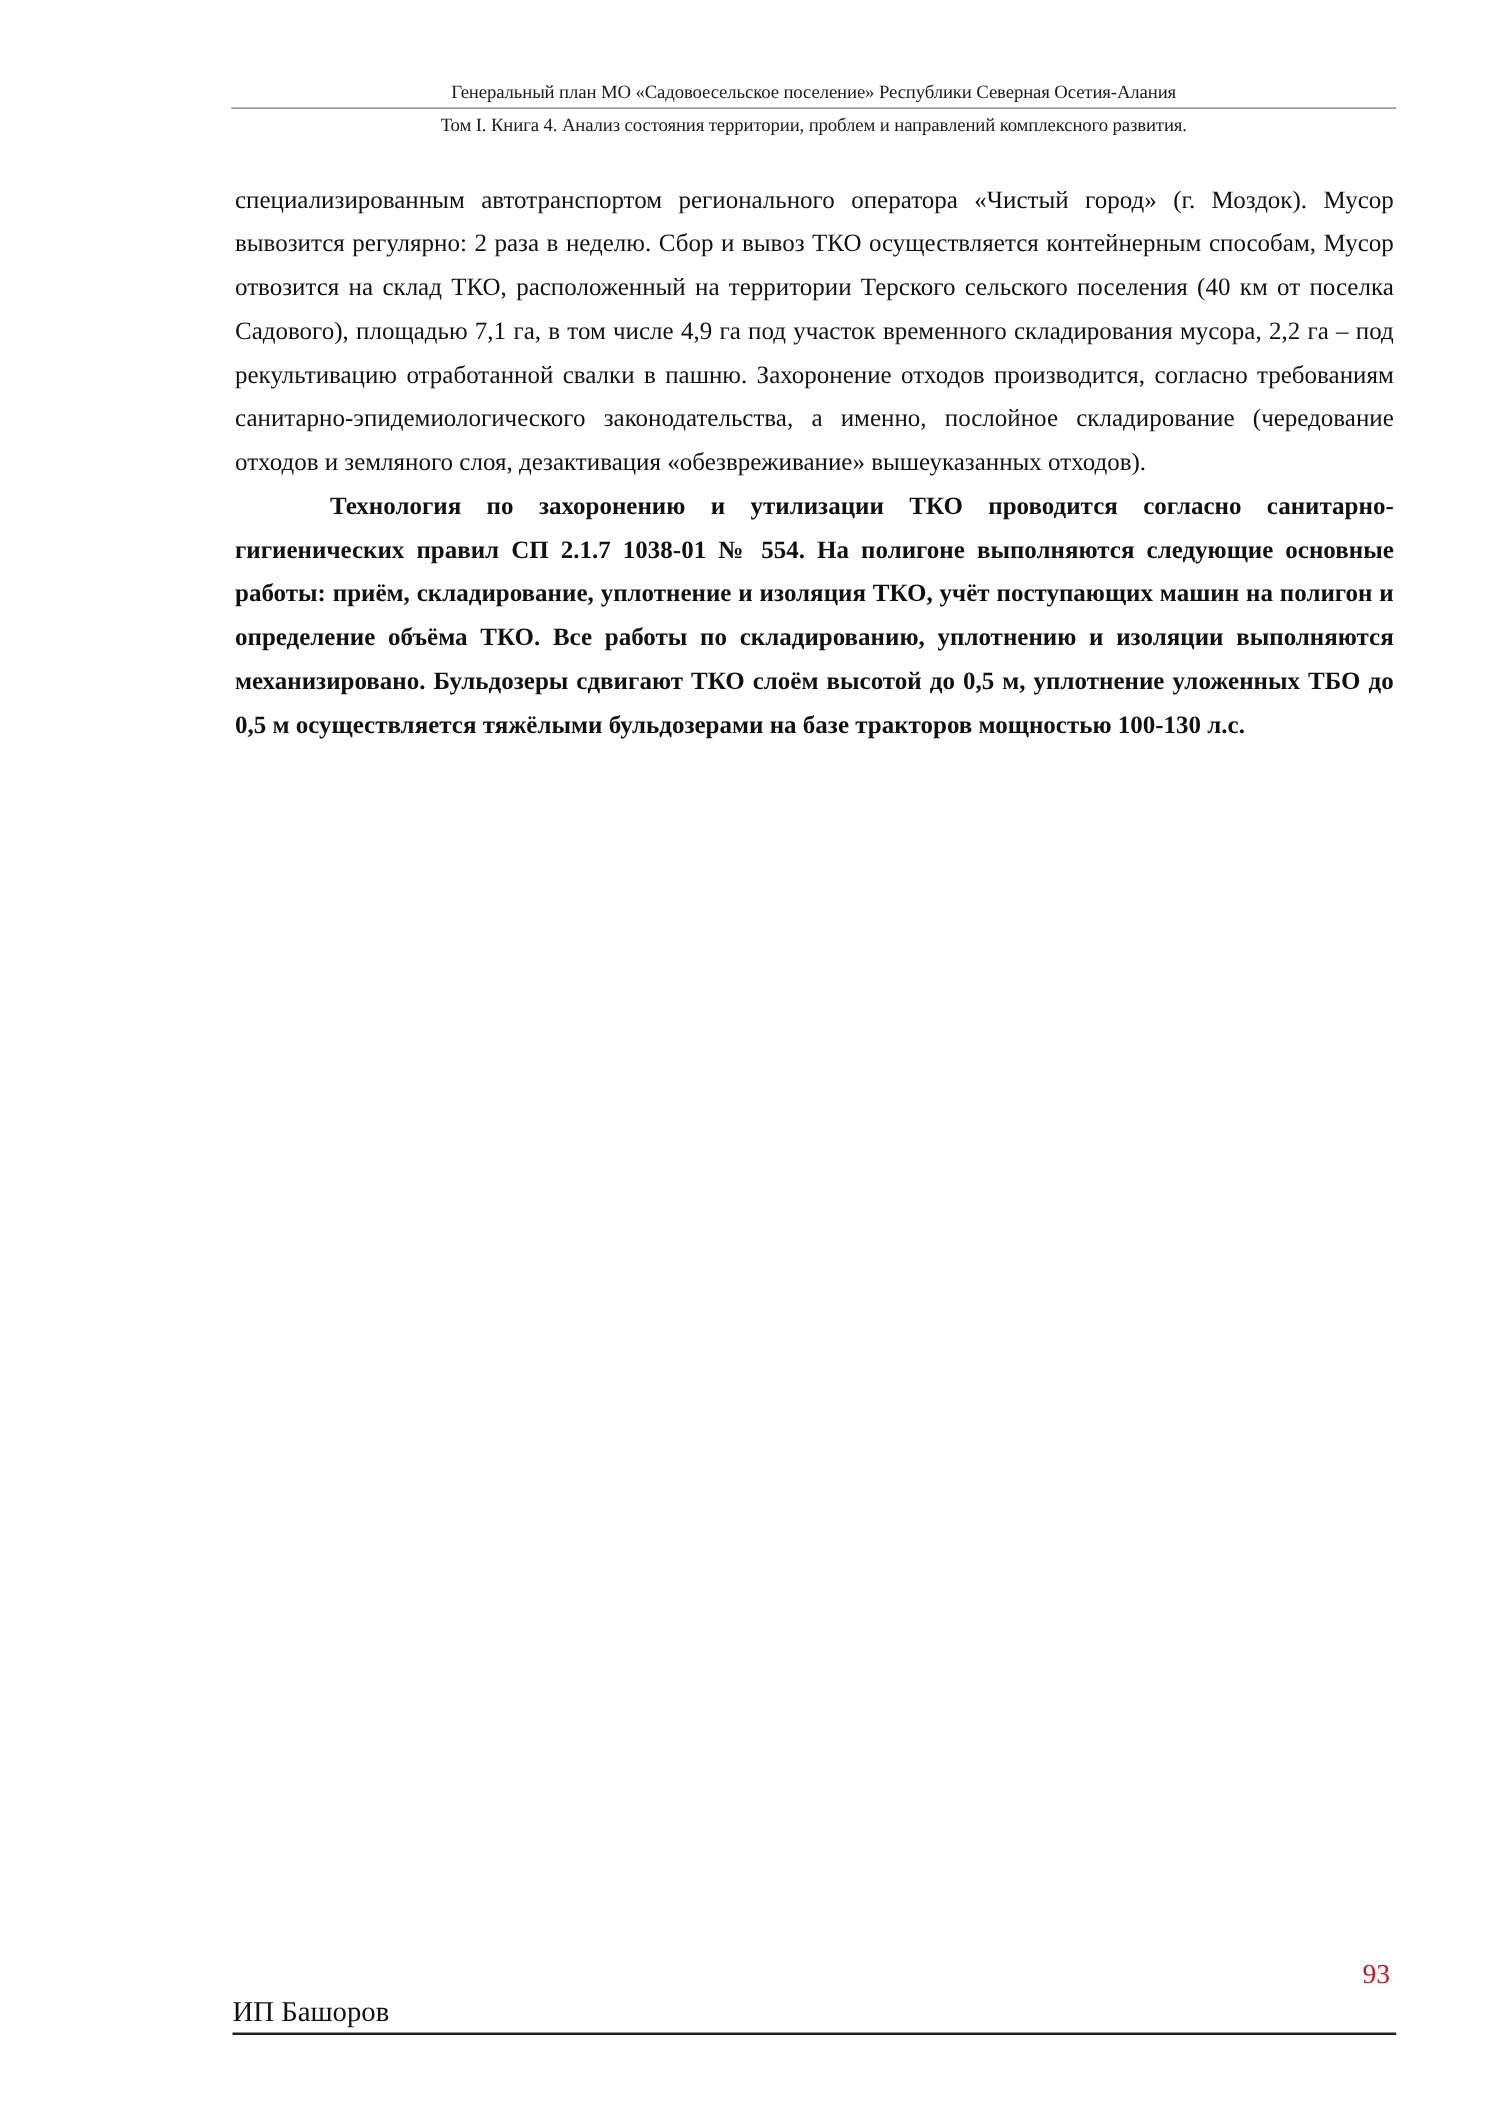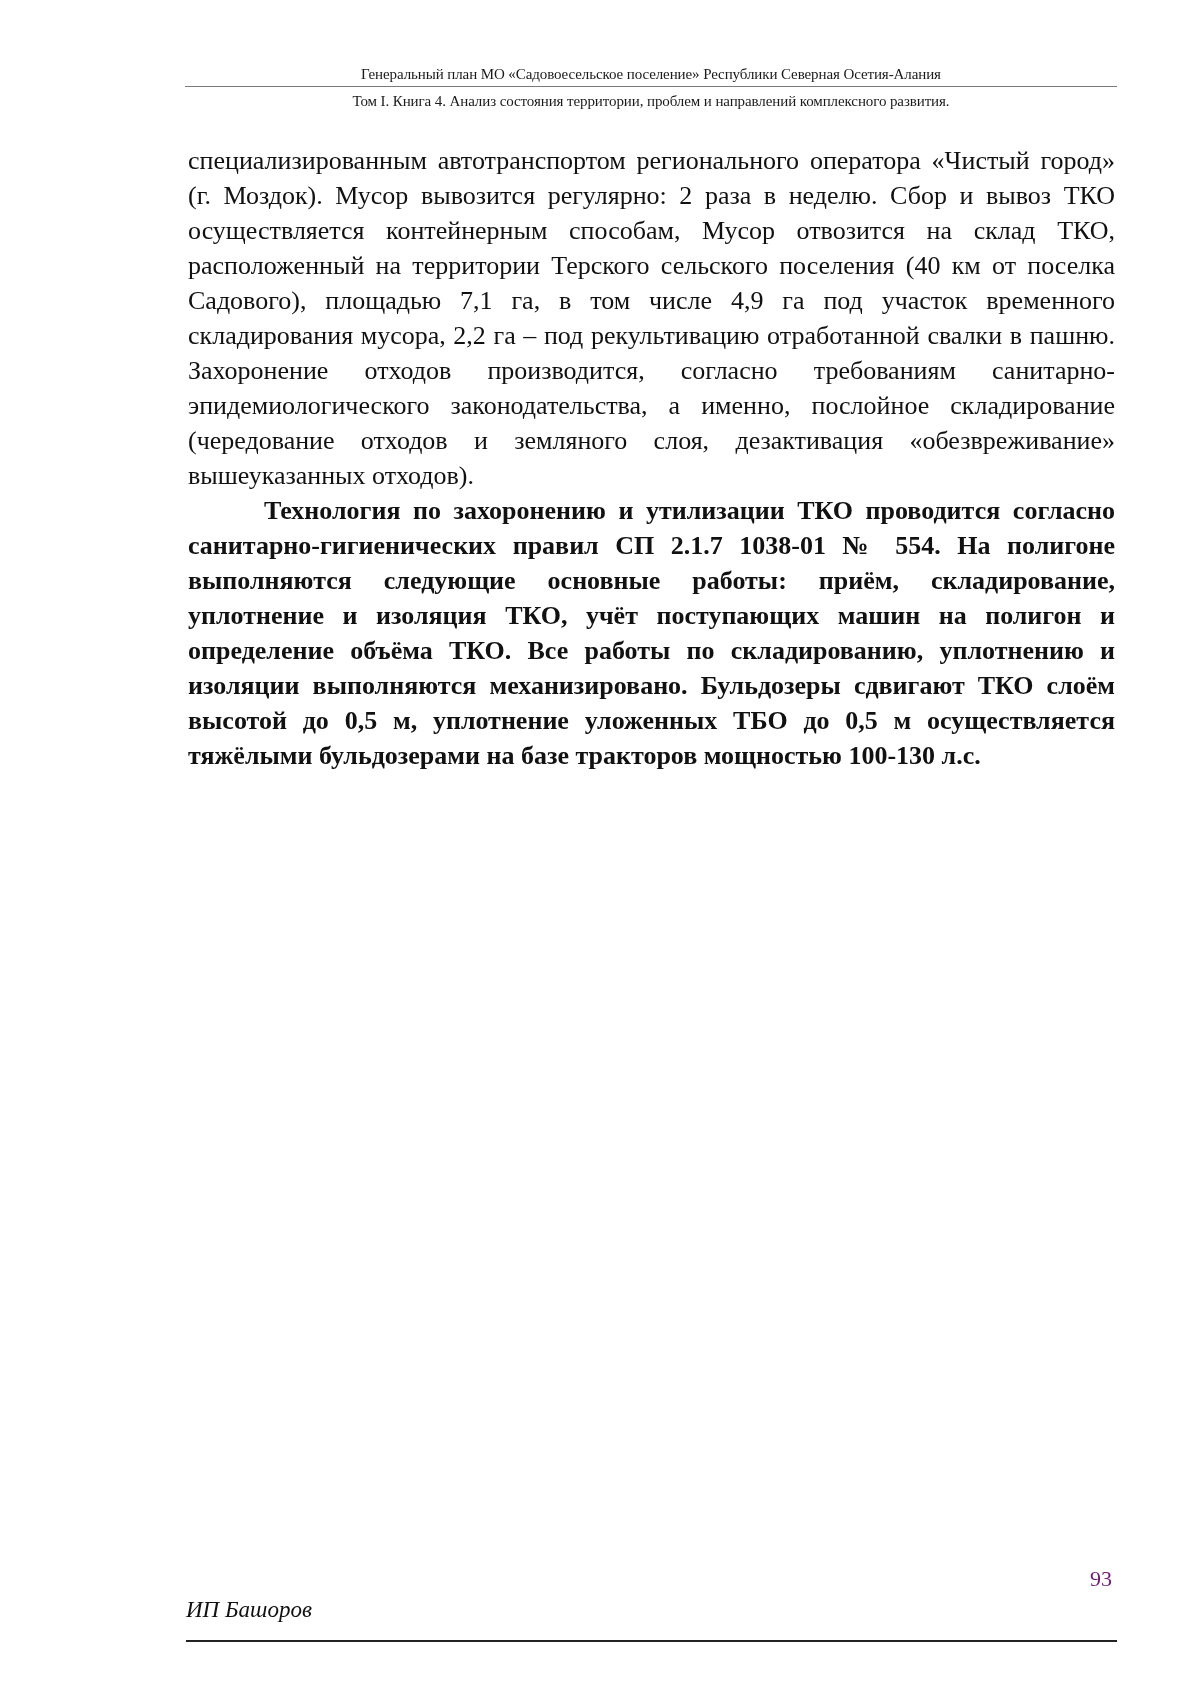--- a/index.html
+++ b/index.html
@@ -42,49 +42,48 @@
     line-height: 22px;
     color: #1a1a1a;
     margin-top: 3px;
     letter-spacing: -0.1px;
   }
   .content {
     position: absolute;
     left: 188px;
     top: 143px;
     width: 927px;
-    font-size: 26px;
+    font-size: 20px;
     line-height: 35px;
     text-align: justify;
     color: #111111;
   }
   .content p {
     margin: 0;
     text-align: justify;
   }
   .content p.indent {
     text-indent: 76px;
     font-weight: bold;
   }
   .page-number {
     position: absolute;
     right: 88px;
     top: 1566px;
     font-size: 22px;
     line-height: 26px;
-    color: #701a75;
+    color: #b91c1c;
   }
   .footer {
     position: absolute;
     left: 186px;
     top: 1597px;
     width: 931px;
     border-bottom: 2px solid #222222;
-    padding-bottom: 17px;
-    font-style: italic;
+    padding-bottom: 3px;
   }
   .footer .author {
     font-size: 23px;
     line-height: 26px;
     color: #111111;
   }
 </style>
 </head>
 <body>
 

